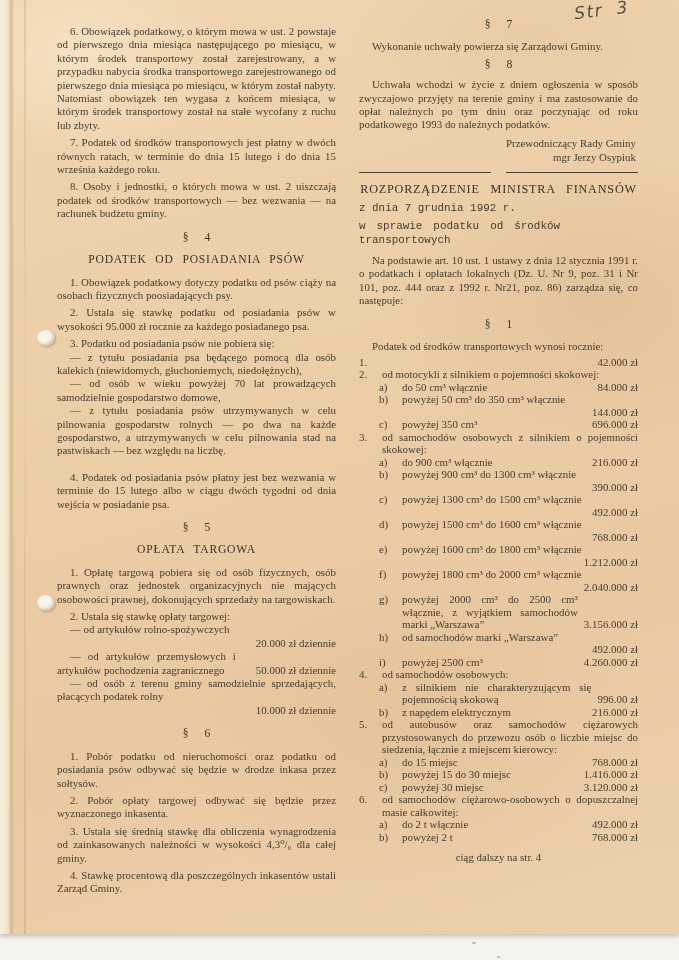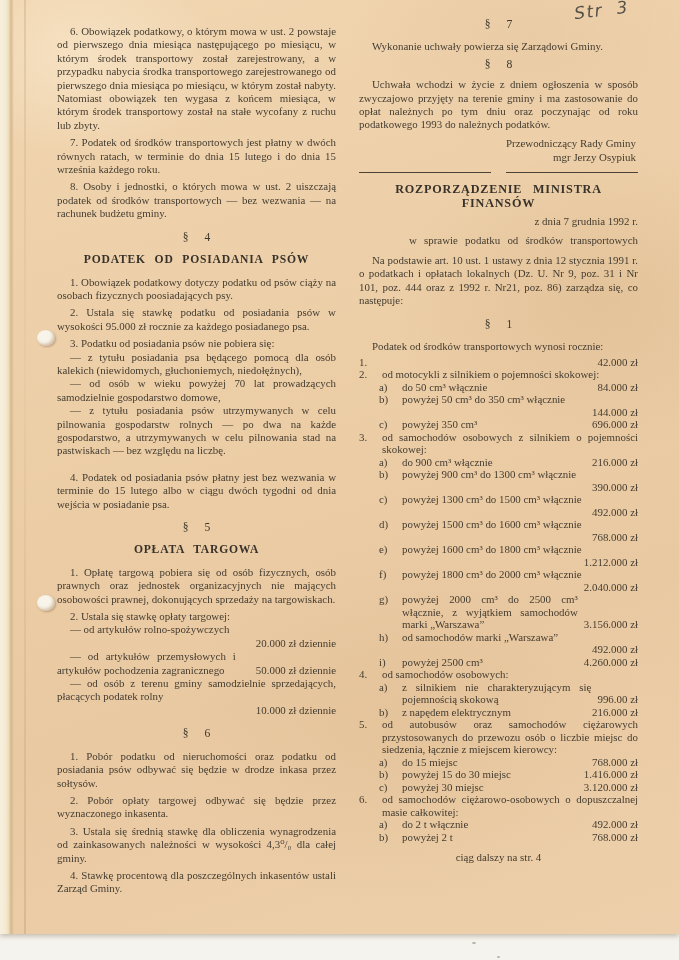--- a/index.html
+++ b/index.html
@@ -34,23 +34,23 @@
     font-family:"DejaVu Sans",sans-serif;font-style:italic;
     font-size:17px;letter-spacing:1.5px;color:#57514a;
     transform:rotate(-7deg);white-space:pre;
   }
   .col{position:absolute;font-size:10.9px;line-height:13.4px;color:#443c30;text-align:justify;}
   .col.left{left:57px;top:21px;width:279px;}
   .col.right{left:359px;top:12px;width:279px;}
   .p{margin:4px 0 4px;text-indent:13px;}
   .d{margin:0;text-indent:13px;}
   .m{text-align:center;text-indent:0;font-size:11.6px;word-spacing:13px;margin:10px 0 9px;color:#3d372c;}
-  .hd{text-align:center;text-indent:0;font-weight:bold;font-size:11.6px;word-spacing:5px;letter-spacing:.8px;margin:0 0 9px;color:#38322a;}
+  .hd{text-align:center;text-indent:0;font-weight:normal;font-size:11.6px;word-spacing:5px;letter-spacing:.8px;margin:0 0 9px;color:#38322a;}
   .hd-lg{font-size:12.2px;word-spacing:7px;margin:0 0 5px;}
-  .ctr{text-align:right;text-indent:0;margin:0 0 5px;}
+  .ctr{text-align:left;text-indent:0;margin:0 0 5px;font-family:Liberation Mono, monospace;}
   .sbj{word-spacing:4.5px;margin-bottom:7px;}
   .amt{text-align:right;margin:0;}
   .fx{display:flex;align-items:flex-start;}
   .fx .t{flex:1 1 auto;text-align:justify;}
   .fx .a{margin-left:auto;align-self:flex-end;white-space:nowrap;padding-left:7px;font-family:Liberation Serif, serif;}
   .sig{text-align:right;margin:5px 2px 0 0;line-height:13.8px;}
   .rule{display:flex;gap:15px;margin:8px 0 10px;}
   .rule span{flex:1;border-top:1.7px solid #4c4234;}
   .list{line-height:12.5px;margin-top:1px;}
   .it{display:flex;align-items:flex-start;margin:0;}

